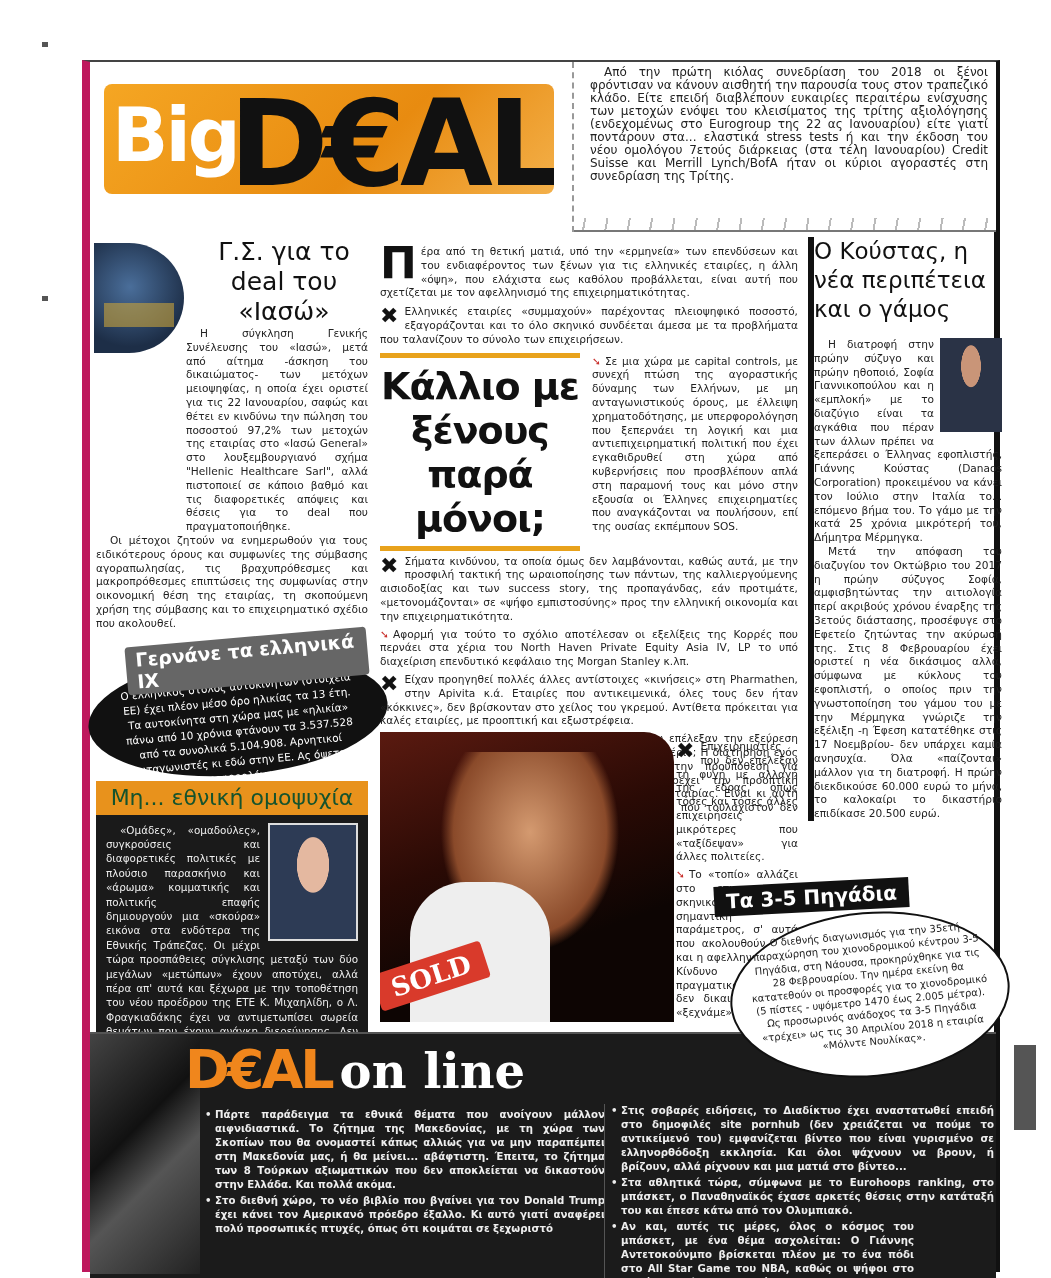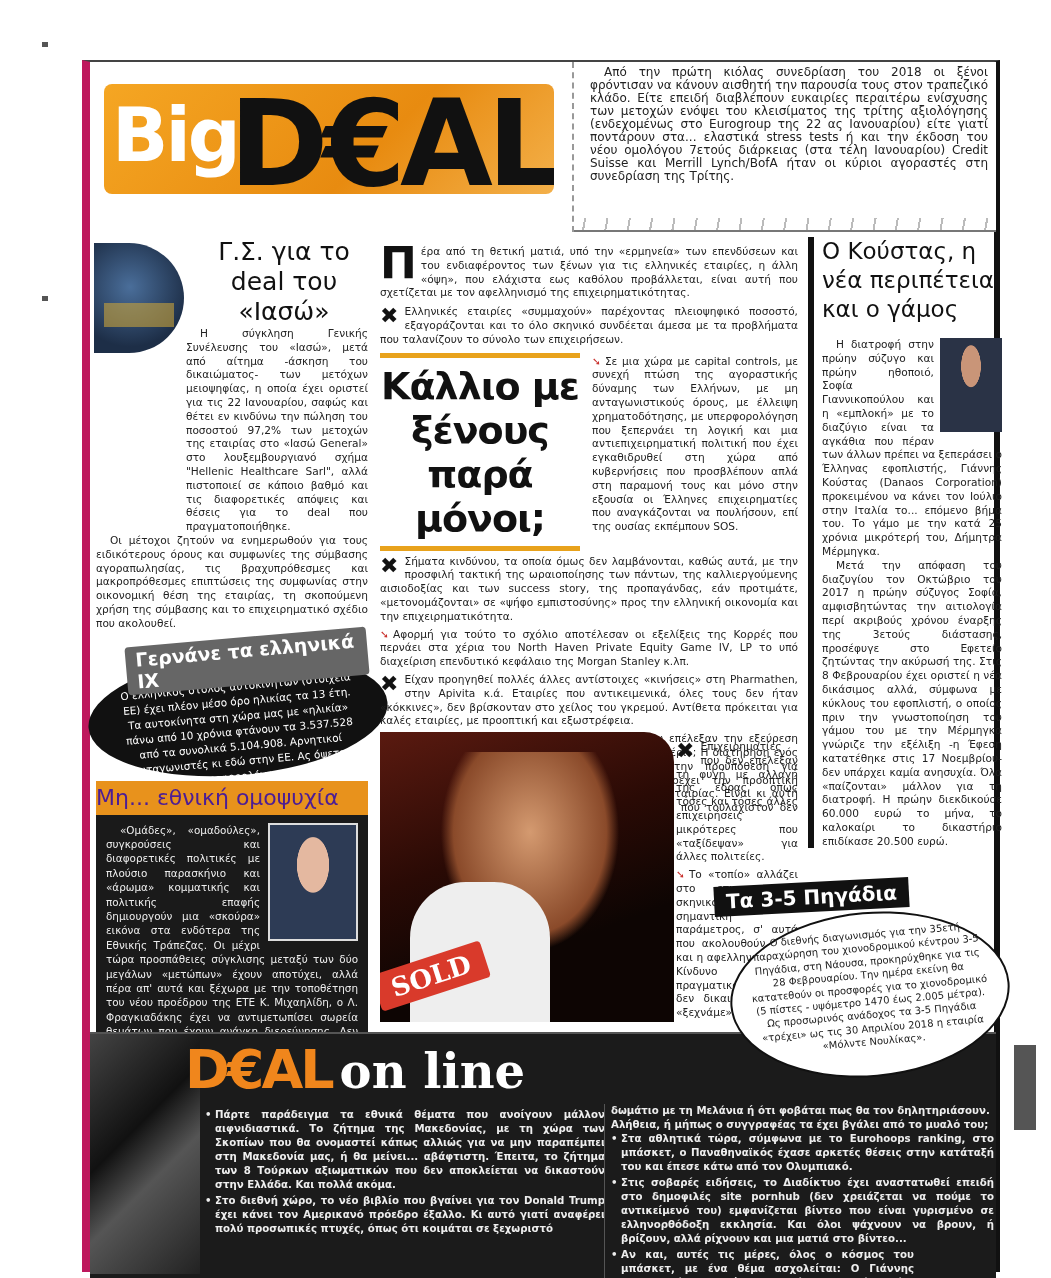--- a/index.html
+++ b/index.html
@@ -20,40 +20,40 @@
 
   
   .col-left { left: 6px; top: 175px; width: 272px; }
   .iaso-img { position: absolute; left: -2px; top: 6px; width: 90px; height: 110px; border-radius: 0 55px 55px 0; background: radial-gradient(circle at 40% 40%,#4a6e9a,#1d2e47 70%); overflow: hidden; }
   .iaso-img::after { content: ""; position: absolute; left: 10px; top: 60px; width: 70px; height: 24px; background: #c9a33a; opacity: .6; }
   .col-left h2 { margin-left: 104px; font: 25px "DejaVu Sans", sans-serif; line-height: 30px; color: #111; text-align: center; }
   .ix-banner { position: relative; margin-top: 6px; height: 140px; }
   .ix-title { position: absolute; left: 30px; top: 0; background: #666; color: #fff; font: bold 19px "DejaVu Sans", sans-serif; padding: 2px 10px; transform: rotate(-5deg); border-radius: 4px; z-index: 2; }
   .ix-ellipse { position: absolute; left: -8px; top: 18px; width: 300px; height: 120px; background: #111; border-radius: 50%; transform: rotate(-5deg); color: #fff; text-align: center; padding: 24px 30px 0; font-size: 10.5px; line-height: 15px; }
   .mi-box { position: relative; margin-top: 4px; width: 272px; background: #1a1a1a; color: #f1f1f1; }
-  .mi-head { background: #e8921c; color: #4c1d95; text-align: left; font: 22px "DejaVu Sans", sans-serif; line-height: 26px; padding: 4px 0; }
+  .mi-head { background: #e8921c; color: #14532d; text-align: center; font: 22px "DejaVu Sans", sans-serif; line-height: 26px; padding: 4px 0; }
   .mi-body { padding: 8px 10px 8px 10px; }
   .mi-body p { color: #eee; font-size: 10.4px; line-height: 14.4px; }
   .mi-photo { float: right; width: 90px; height: 118px; margin: 0 0 4px 8px; background: radial-gradient(ellipse at 50% 35%,#e4b8a0 0 26%,#2d3b55 27% 100%); border: 2px solid #ddd; }
 
   
   .col-center { left: 290px; top: 183px; width: 418px; }
   .dropcap { float: left; font: bold 44px "DejaVu Sans", sans-serif; line-height: 38px; margin: 0 4px 0 0; color: #111; }
   .xmark { float: left; font: bold 22px "DejaVu Sans", sans-serif; line-height: 22px; margin-right: 6px; color: #111; }
   .arrow { color: #c9302c; font-weight: bold; margin-right: 4px; }
   .kallio { float: left; width: 200px; margin: 6px 12px 4px 0; border-top: 5px solid #e8a21c; border-bottom: 5px solid #e8a21c; padding: 6px 0; }
   .kallio div { font: bold 38px "DejaVu Sans", sans-serif; line-height: 44px; color: #111; letter-spacing: -1px; text-align: center; }
   .photo-woman { position: absolute; left: 290px; top: 670px; width: 294px; height: 290px; background: linear-gradient(160deg,#5a1a10 0%,#2a0a05 40%,#0d0503 70%); border-radius: 0 30px 0 0; overflow: hidden; }
   .photo-woman .skin { position: absolute; left: 60px; top: 20px; width: 180px; height: 200px; background: radial-gradient(ellipse at 50% 40%,#d49a70,#8a4a2a 60%,transparent 70%); }
   .photo-woman .top { position: absolute; left: 30px; top: 150px; width: 140px; height: 140px; background: #eee; border-radius: 40% 40% 0 0; }
   .sold { position: absolute; left: -6px; top: 225px; background: #d93a2b; color: #fff; font: bold 26px "DejaVu Serif", serif; padding: 4px 16px; transform: rotate(-18deg); border-radius: 4px; }
   .center-tail { position: absolute; left: 586px; top: 678px; width: 122px; }
 
   
-  .col-right { left: 718px; top: 175px; width: 194px; border-left: 6px solid #111; padding-left: 8px; }
+  .col-right { left: 718px; top: 175px; width: 194px; border-left: 6px solid #111; padding-left: 0; }
   .col-right h2 { font: 23px "DejaVu Sans", sans-serif; line-height: 29px; color: #111; margin-bottom: 14px; }
   .koustas-photo { float: right; width: 62px; height: 94px; margin: 0 0 4px 6px; background: radial-gradient(ellipse at 50% 30%,#c99578 0 22%,#2a3346 23%); }
 
   .pigadia-title { left: 624px; top: 820px; background: #111; color: #fff; font: bold 20px "DejaVu Sans", sans-serif; padding: 3px 12px; transform: rotate(-3deg); z-index: 3; }
   .pigadia-ellipse { left: 640px; top: 850px; width: 280px; height: 165px; background: #fff; border: 2px solid #111; border-radius: 50%; transform: rotate(-5deg); z-index: 2; text-align: center; padding: 14px 18px 0; font-size: 10px; line-height: 13.4px; }
 
   
   .bottom { left: 0; top: 970px; width: 906px; height: 301px; background: #1b1b1b; border-top: 2px solid #555; }
   .bottom .kbd { position: absolute; left: 0; top: 0; width: 110px; height: 240px; background: linear-gradient(135deg,#444,#111 40%,#555 60%,#222); }
   .online-logo { position: absolute; left: 95px; top: 4px; height: 60px; }
@@ -110,21 +110,21 @@
   <div class="abs col-center">
     <p><span class="dropcap">Π</span><span>έρα από τη θετική ματιά, υπό την «ερμηνεία» των επενδύσεων και του ενδιαφέροντος των ξένων για τις ελληνικές εταιρίες, η άλλη «όψη», που ελάχιστα εως καθόλου προβάλλεται, είναι αυτή που σχετίζεται με τον αφελληνισμό της επιχειρηματικότητας.</span></p>
     <p style="margin-top:5px;"><span class="xmark">✖</span><span>Ελληνικές εταιρίες «συμμαχούν» παρέχοντας πλειοψηφικό ποσοστό, εξαγοράζονται και το όλο σκηνικό συνδέεται άμεσα με τα προβλήματα που ταλανίζουν το σύνολο των επιχειρήσεων.</span></p>
     <div class="kallio">
       <div>Κάλλιο με</div>
       <div>ξένους παρά</div>
       <div>μόνοι;</div>
     </div>
     <p style="margin-top:8px;"><span class="arrow">➘</span><span>Σε μια χώρα με capital controls, με συνεχή πτώση της αγοραστικής δύναμης των Ελλήνων, με μη ανταγωνιστικούς όρους, με έλλειψη χρηματοδότησης, με υπερφορολόγηση που ξεπερνάει τη λογική και μια αντιεπιχειρηματική πολιτική που έχει εγκαθιδρυθεί στη χώρα από κυβερνήσεις που προσβλέπουν απλά στη παραμονή τους και μόνο στην εξουσία οι Έλληνες επιχειρηματίες που αναγκάζονται να πουλήσουν, επί της ουσίας εκπέμπουν SOS.</span></p>
     <p style="clear:both;margin-top:4px;"><span class="xmark">✖</span><span>Σήματα κινδύνου, τα οποία όμως δεν λαμβάνονται, καθώς αυτά, με την προσφιλή τακτική της ωραιοποίησης των πάντων, της καλλιεργούμενης αισιοδοξίας και των success story, της προπαγάνδας, εάν προτιμάτε, «μετονομάζονται» σε «ψήφο εμπιστοσύνης» προς την ελληνική οικονομία και την επιχειρηματικότητα.</span></p>
-    <p style="margin-top:4px;"><span class="arrow">➘</span><span>Αφορμή για τούτο το σχόλιο αποτέλεσαν οι εξελίξεις της Κορρές που περνάει στα χέρια του North Haven Private Equity Game IV, LP το υπό διαχείριση επενδυτικό κεφάλαιο της Morgan Stanley κ.λπ.</span></p>
+    <p style="margin-top:4px;"><span class="arrow">➘</span><span>Αφορμή για τούτο το σχόλιο αποτέλεσαν οι εξελίξεις της Κορρές που περνάει στα χέρια του North Haven Private Equity Asia IV, LP το υπό διαχείριση επενδυτικό κεφάλαιο της Morgan Stanley κ.λπ.</span></p>
     <p style="margin-top:4px;"><span class="xmark">✖</span><span>Είχαν προηγηθεί πολλές άλλες αντίστοιχες «κινήσεις» στη Pharmathen, στην Apivita κ.ά. Εταιρίες που αντικειμενικά, όλες τους δεν ήταν «κόκκινες», δεν βρίσκονταν στο χείλος του γκρεμού. Αντίθετα πρόκειται για καλές εταιρίες, με προοπτική και εξωστρέφεια.</span></p>
     <p style="margin-top:4px;"><span class="arrow">➘</span><span>Ποιό ήταν το σκεπτικό των επιχειρηματιών που επέλεξαν την εξεύρεση στρατηγικού επενδυτή; Ισχύει το «κάλλιο 5 και στο χέρι»; Η διατήρηση ενός ποσοστού μειοψηφικού αλλά σημαντικού, δίνει την προϋπόθεση για απεγκλωβισμό από τα προβλήματα. Συνάμα παρέχει την προοπτική χρηματοδότησης, επέκτασης και ενδυνάμωσης της εταιρίας. Είναι κι αυτή μια λύση. Σίγουρα ωφέλιμη για τους επιχειρηματίες που τουλάχιστον δεν λύγισαν στις δυσκολίες.</span></p>
   </div>
 
   <div class="photo-woman">
     <div class="skin"></div>
     <div class="top"></div>
     <div class="sold">SOLD</div>
   </div>
 
@@ -146,23 +146,22 @@
   <div class="abs bottom">
     <div class="kbd"></div>
     <div class="online-logo">
       <span class="dealo">D€AL</span><span class="on">on line</span>
     </div>
     <ul class="b-left">
       <li>Πάρτε παράδειγμα τα εθνικά θέματα που ανοίγουν μάλλον αιφνιδιαστικά. Το ζήτημα της Μακεδονίας, με τη χώρα των Σκοπίων που θα ονομαστεί κάπως αλλιώς για να μην παραπέμπει στη Μακεδονία μας, ή θα μείνει... αβάφτιστη. Έπειτα, το ζήτημα των 8 Τούρκων αξιωματικών που δεν αποκλείεται να δικαστούν στην Ελλάδα. Και πολλά ακόμα.</li>
       <li>Στο διεθνή χώρο, το νέο βιβλίο που βγαίνει για τον Donald Trump έχει κάνει τον Αμερικανό πρόεδρο έξαλλο. Κι αυτό γιατί αναφέρει πολύ προσωπικές πτυχές, όπως ότι κοιμάται σε ξεχωριστό</li>
     </ul>
     <div class="b-right">
-      <div class="cont">δωμάτιο με τη Μελάνια ή ότι φοβάται πως θα τον δηλητηριάσουν. Αλήθεια, ή μήπως ο συγγραφέας τα έχει βγάλει από το μυαλό του;</div>
       <ul>
+        <li>Στις σοβαρές ειδήσεις, το Διαδίκτυο έχει αναστατωθεί επειδή στο δημοφιλές site pornhub (δεν χρειάζεται να πούμε το αντικείμενό του) εμφανίζεται βίντεο που είναι γυρισμένο σε ελληνορθόδοξη εκκλησία. Και όλοι ψάχνουν να βρουν, ή βρίζουν, αλλά ρίχνουν και μια ματιά στο βίντεο...</li>
         <li>Στα αθλητικά τώρα, σύμφωνα με το Eurohoops ranking, στο μπάσκετ, ο Παναθηναϊκός έχασε αρκετές θέσεις στην κατάταξή του και έπεσε κάτω από τον Ολυμπιακό.</li>
-        <li>Στις σοβαρές ειδήσεις, το Διαδίκτυο έχει αναστατωθεί επειδή στο δημοφιλές site pornhub (δεν χρειάζεται να πούμε το αντικείμενό του) εμφανίζεται βίντεο που είναι γυρισμένο σε ελληνορθόδοξη εκκλησία. Και όλοι ψάχνουν να βρουν, ή βρίζουν, αλλά ρίχνουν και μια ματιά στο βίντεο...</li>
         <li style="padding-right:80px;">Αν και, αυτές τις μέρες, όλος ο κόσμος του μπάσκετ, με ένα θέμα ασχολείται: Ο Γιάννης Αντετοκούνμπο βρίσκεται πλέον με το ένα πόδι στο All Star Game του NBA, καθώς οι ψήφοι στο διαδίκτυο πέφτουν βροχή...</li>
       </ul>
     </div>
     <div class="dealer">capital</div>
   </div>
 
 </div>
 
 </body></html>

